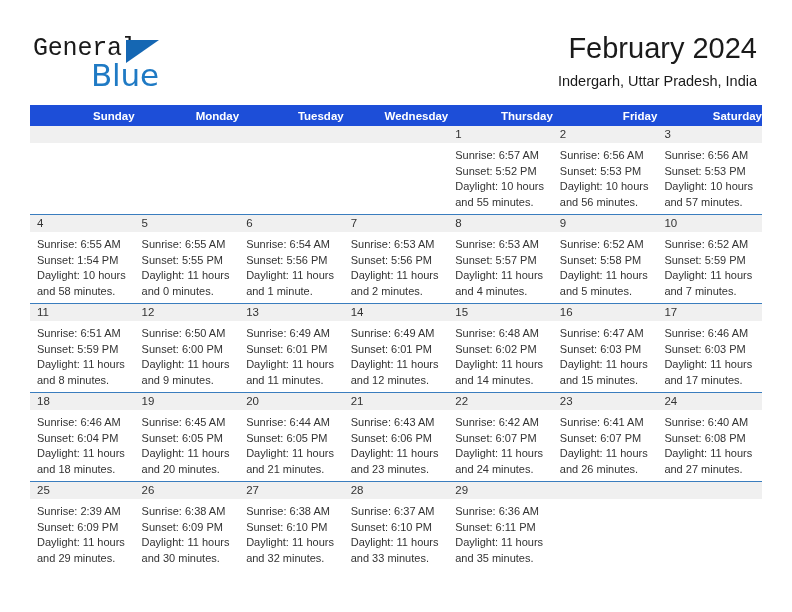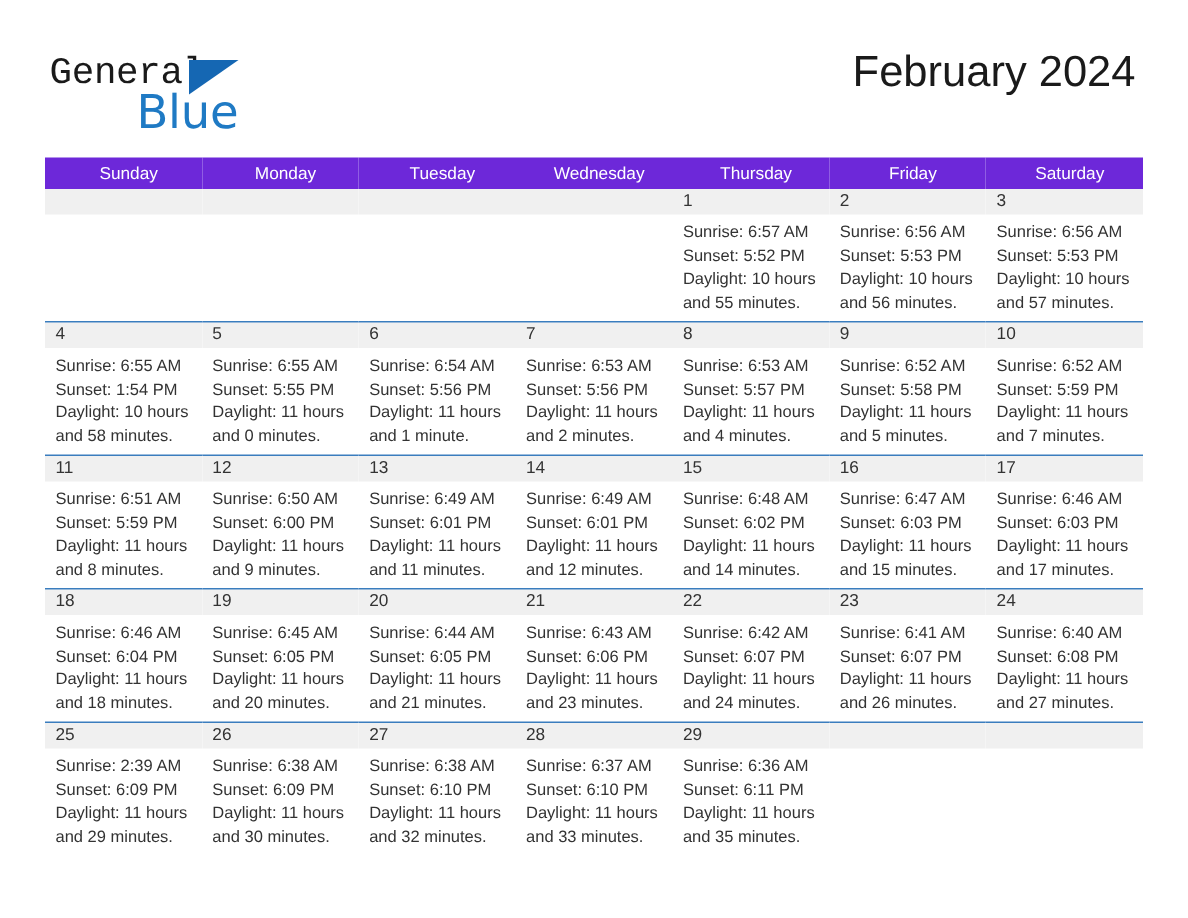--- a/index.html
+++ b/index.html
@@ -89,25 +89,25 @@
   
   .calendar {
     position: absolute;
     left: 30px;
     top: 105px;
     width: 732px;
     border-collapse: collapse;
     table-layout: fixed;
   }
   .calendar th {
-    background: #6d28d9;
+    background: #1d4ed8;
     color: #ffffff;
-    font-weight: normal;
+    font-weight: bold;
     font-size: 11.5px;
-    text-align: center;
+    text-align: right;
     padding: 4px 0 4px 7px;
     height: 13px;
     border: none;
   }
   .calendar td {
     vertical-align: top;
     padding: 0;
     height: 88px;
     border-top: 1px solid #3a7dbe;
     background: #ffffff;
@@ -147,20 +147,21 @@
   <div class="masthead">
 
     <div class="brand">
       <span class="brand-general">General</span>
       <span class="brand-triangle"></span>
       <span class="brand-blue">Blue</span>
     </div>
 
     <div class="title-block">
       <h1 class="cal-title">February 2024</h1>
+      <div class="cal-subtitle">Indergarh, Uttar Pradesh, India</div>
     </div>
 
   </div>
 
   <table class="calendar">
     <thead>
       <tr>
         <th>Sunday</th>
         <th>Monday</th>
         <th>Tuesday</th>

